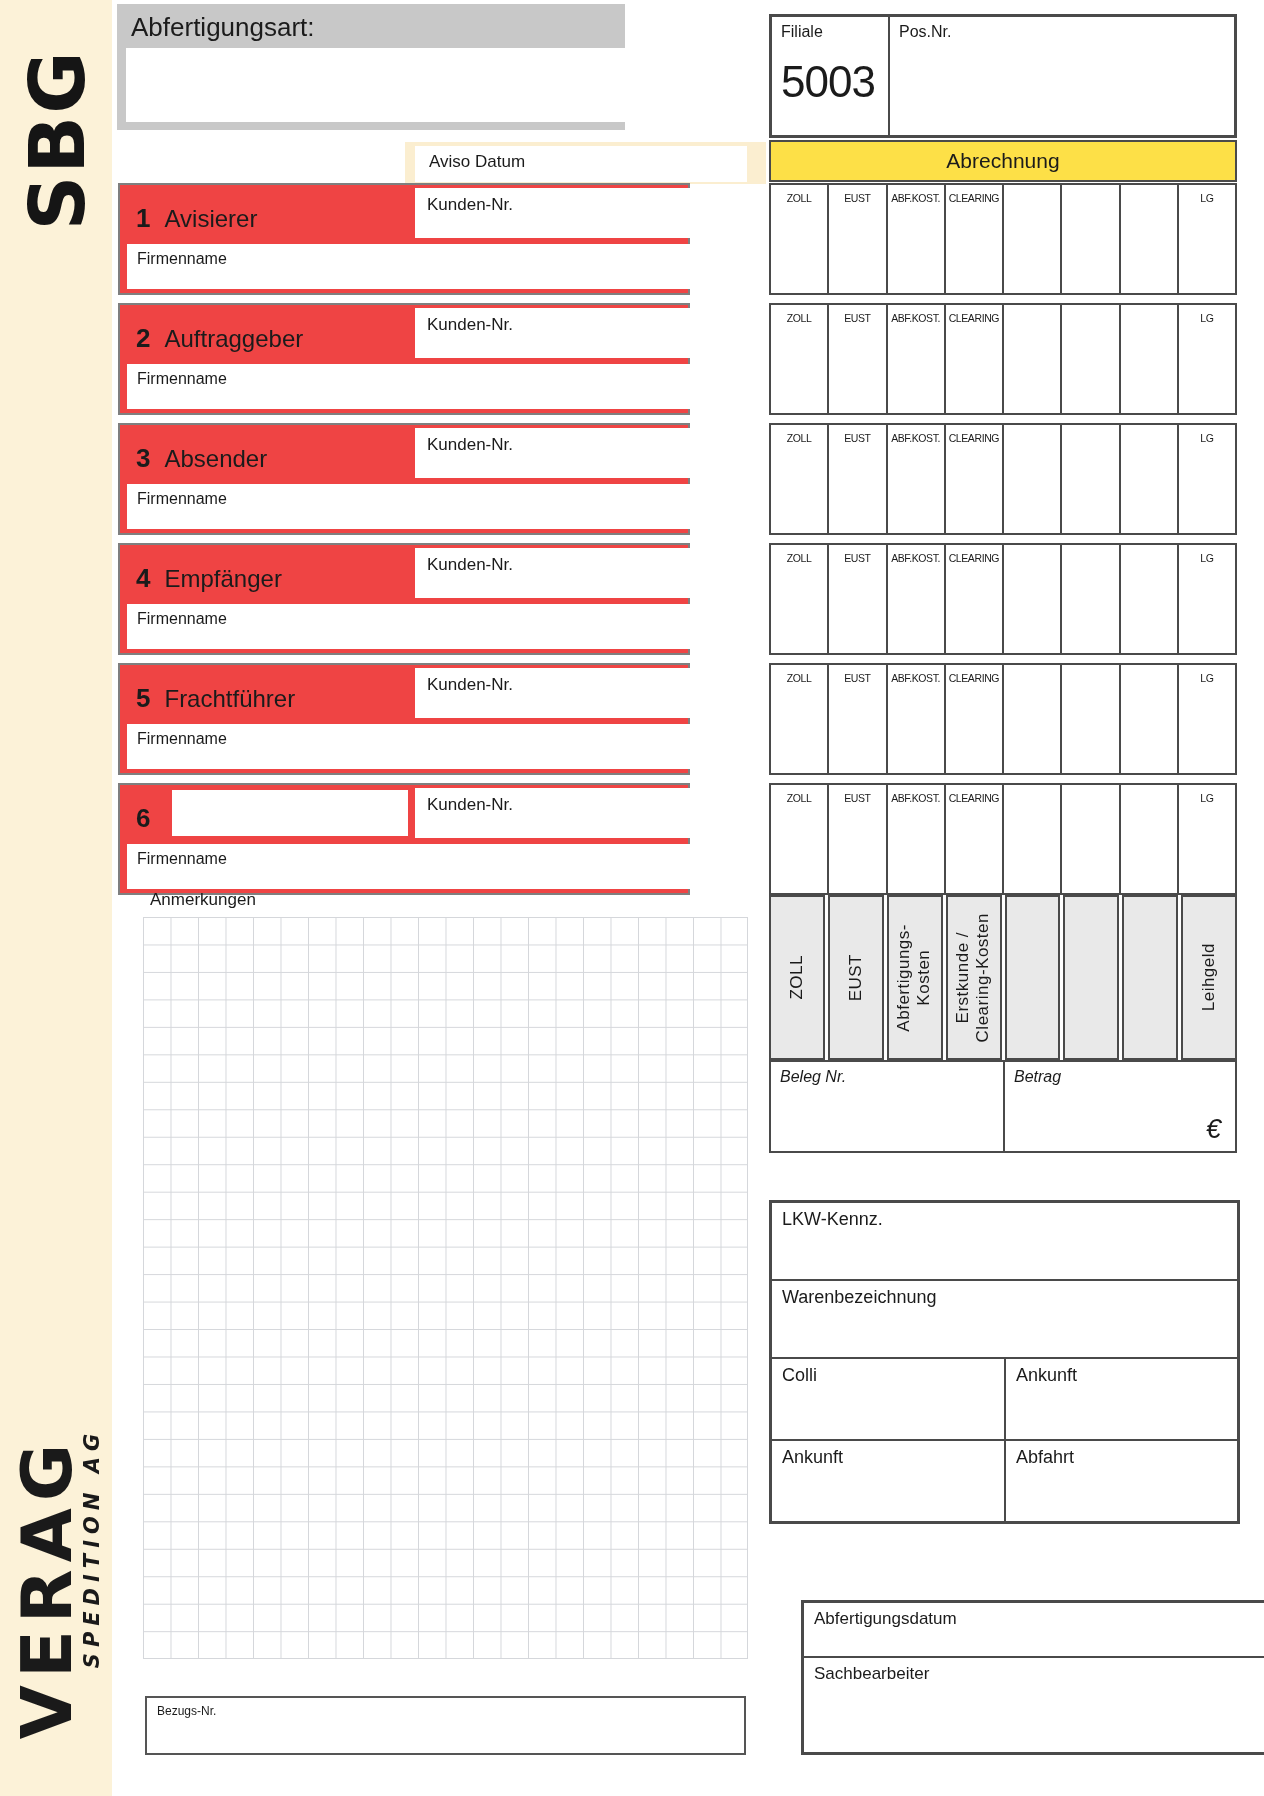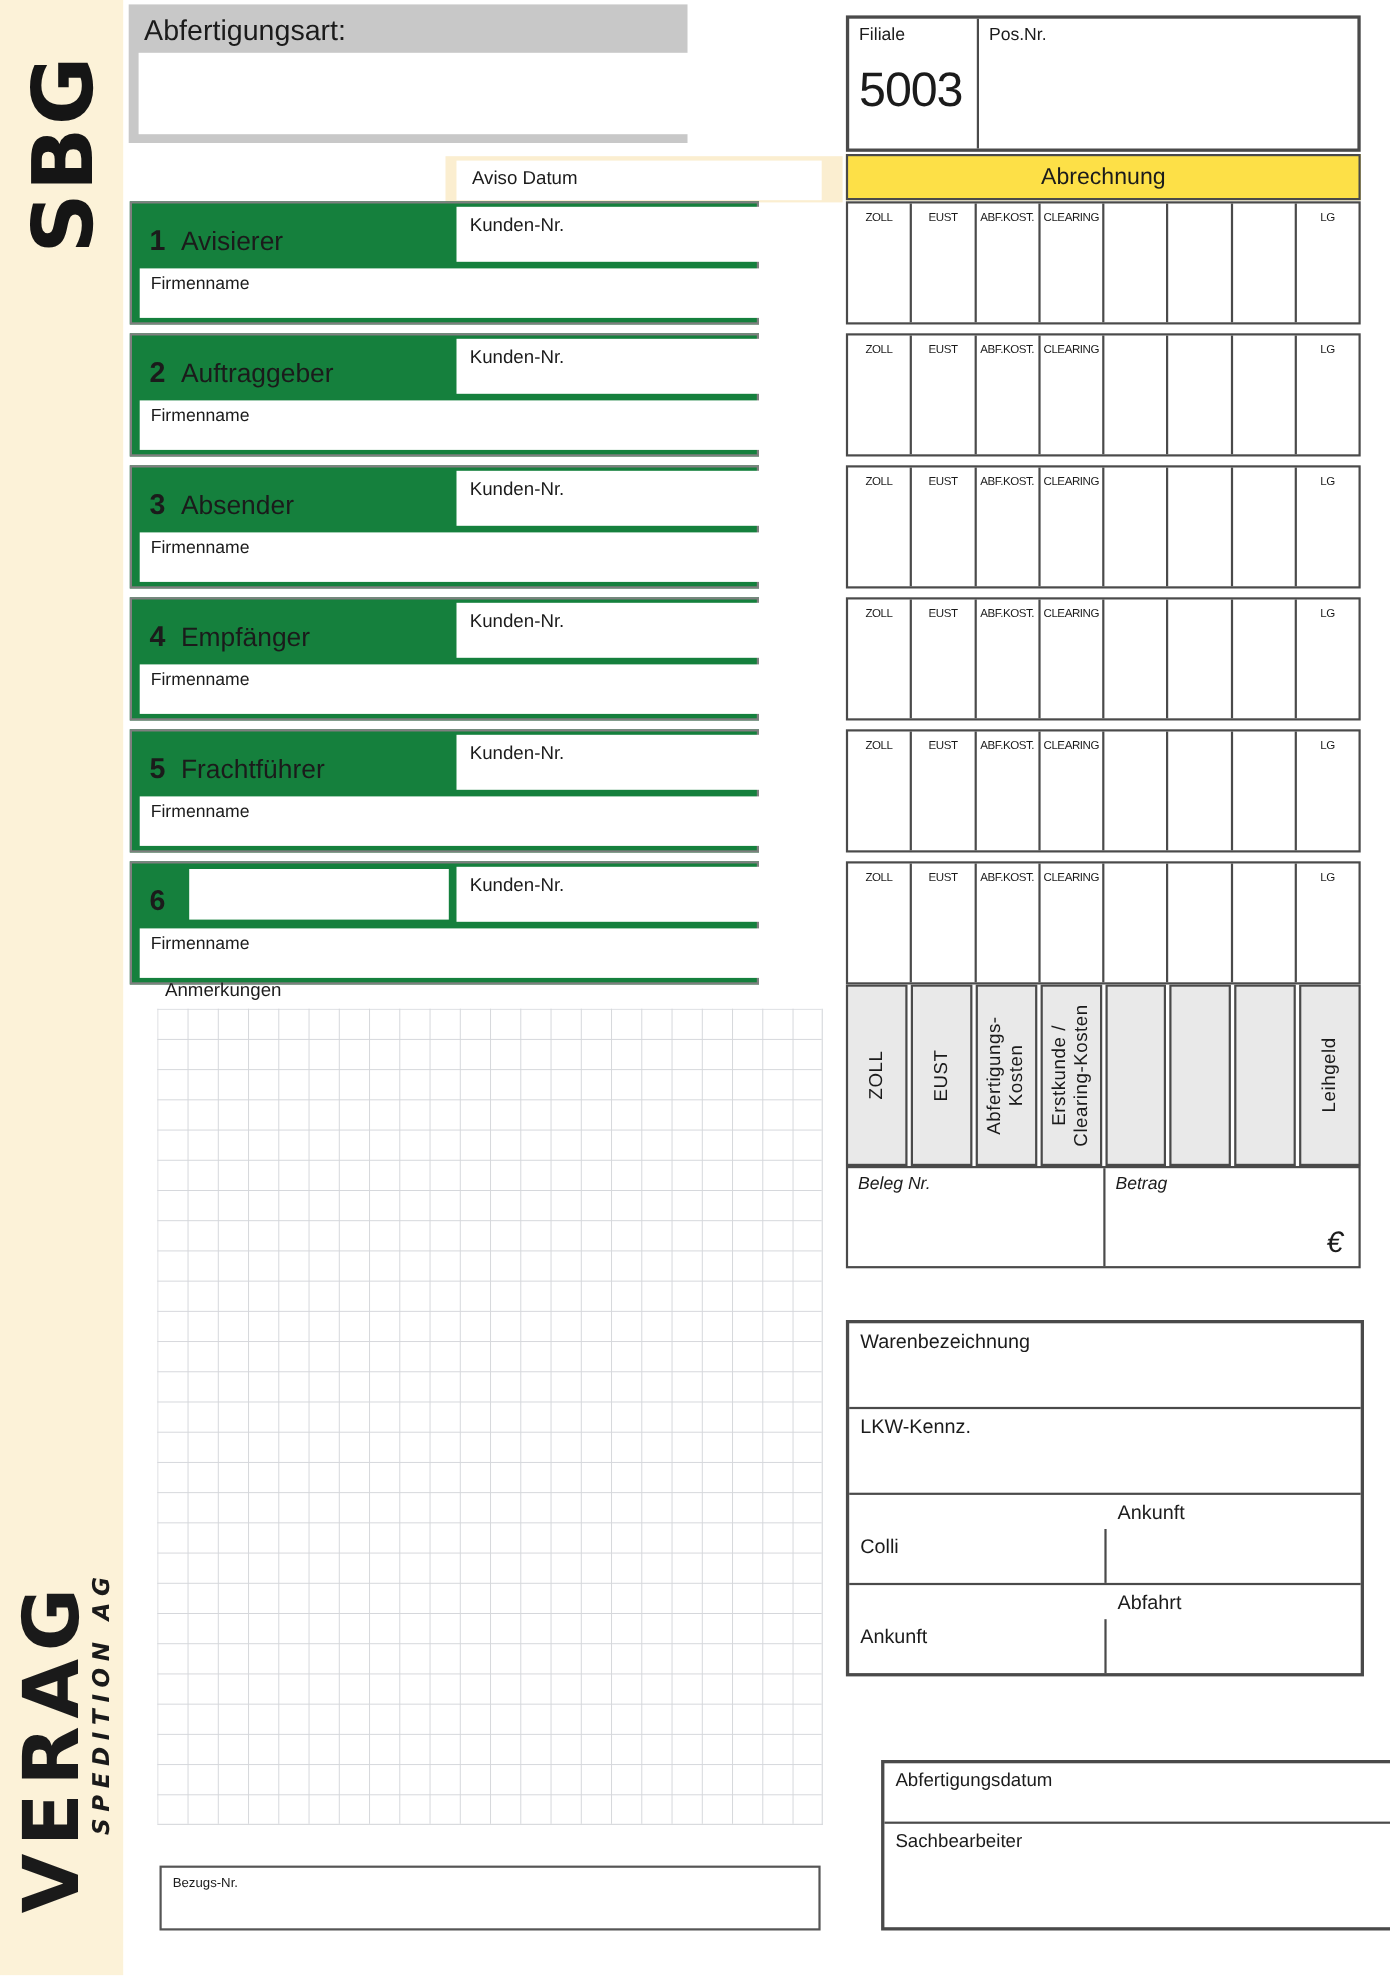--- a/index.html
+++ b/index.html
@@ -26,21 +26,21 @@
   .pos-cell{flex:1;position:relative;}
   .small-label{position:absolute;left:9px;top:6px;font-size:16px;}
   .filiale-value{position:absolute;left:9px;top:40px;font-size:44px;font-weight:normal;letter-spacing:-1px;}
 
   
   .aviso-strip{position:absolute;left:405px;top:142px;width:361px;height:42px;background:#fbeed0;}
   .aviso-input{position:absolute;left:10px;top:4px;width:332px;height:36px;background:#fff;}
   .aviso-label{position:absolute;left:24px;top:10px;font-size:17px;}
 
   
-  .section{position:absolute;left:118px;width:572px;height:112px;background:#15803d;border:2px solid #7f7f7f;box-sizing:border-box;}
+  .section{position:absolute;left:118px;width:572px;height:112px;background:#ef4444;border:2px solid #7f7f7f;box-sizing:border-box;}
   .sec-title{position:absolute;left:16px;top:18px;font-size:24px;}
   .sec-num{font-weight:bold;font-size:26px;margin-right:14px;}
   .kunden-box{position:absolute;left:295px;top:3px;width:334px;height:50px;background:#fff;}
   .kunden-label{position:absolute;left:12px;top:7px;font-size:17px;}
   .firma-box{position:absolute;left:7px;top:59px;width:622px;height:45px;background:#fff;}
   .firma-label{position:absolute;left:10px;top:6px;font-size:16px;}
   .six-box{position:absolute;left:52px;top:5px;width:236px;height:46px;background:#fff;}
 
   
   .abr-header{position:absolute;left:769px;top:140px;width:468px;height:42px;background:#fde047;border:2px solid #4a4a4a;box-sizing:border-box;
@@ -65,21 +65,21 @@
   .anm-grid{position:absolute;left:143px;top:917px;width:605px;height:742px;
             background-image:linear-gradient(to right,#d5d7db 1px,transparent 1px),linear-gradient(to bottom,#d5d7db 1px,transparent 1px);
             background-size:27.5px 27.48px;border-right:1px solid #d5d7db;border-bottom:1px solid #d5d7db;box-sizing:border-box;}
 
   
   .detail-wrap{position:absolute;left:769px;top:1200px;width:471px;border:3px solid #4a4a4a;box-sizing:border-box;background:#fff;}
   .d-row{position:relative;border-bottom:2px solid #4a4a4a;}
   .d-row:last-child{border-bottom:none;}
   .d-label{position:absolute;left:10px;top:6px;font-size:18px;}
   .d-split{display:flex;}
-  .d-half{width:232px;border-right:2px solid #4a4a4a;position:relative;margin-top:31px;}
+  .d-half{width:232px;border-right:2px solid #4a4a4a;position:relative;}
   .d-half2{flex:1;position:relative;}
 
   .sach-wrap{position:absolute;left:769px;top:1600px;width:471px;border:3px solid #4a4a4a;box-sizing:border-box;background:#fff;margin-left:32px;}
 
   .bezug-box{position:absolute;left:145px;top:1696px;width:601px;height:59px;border:2px solid #555;box-sizing:border-box;background:#fff;}
   .bezug-label{position:absolute;left:10px;top:6px;font-size:12px;}
 </style>
 </head>
 <body>
 
@@ -269,24 +269,24 @@
       <div class="small-label">Betrag</div>
       <div class="euro">€</div>
     </div>
   </div>
 
   <div class="anm-label">Anmerkungen</div>
   <div class="anm-grid"></div>
 
   <div class="detail-wrap">
     <div class="d-row" style="height:76px">
+      <div class="d-label">LKW-Kennz.</div>
+    </div>
+    <div class="d-row" style="height:76px">
       <div class="d-label">Warenbezeichnung</div>
-    </div>
-    <div class="d-row" style="height:76px">
-      <div class="d-label">LKW-Kennz.</div>
     </div>
     <div class="d-row d-split" style="height:80px">
       <div class="d-half">
           <div class="d-label">Colli</div>
         </div>
       <div class="d-half2">
           <div class="d-label">Ankunft</div>
         </div>
     </div>
     <div class="d-row d-split" style="height:80px">

